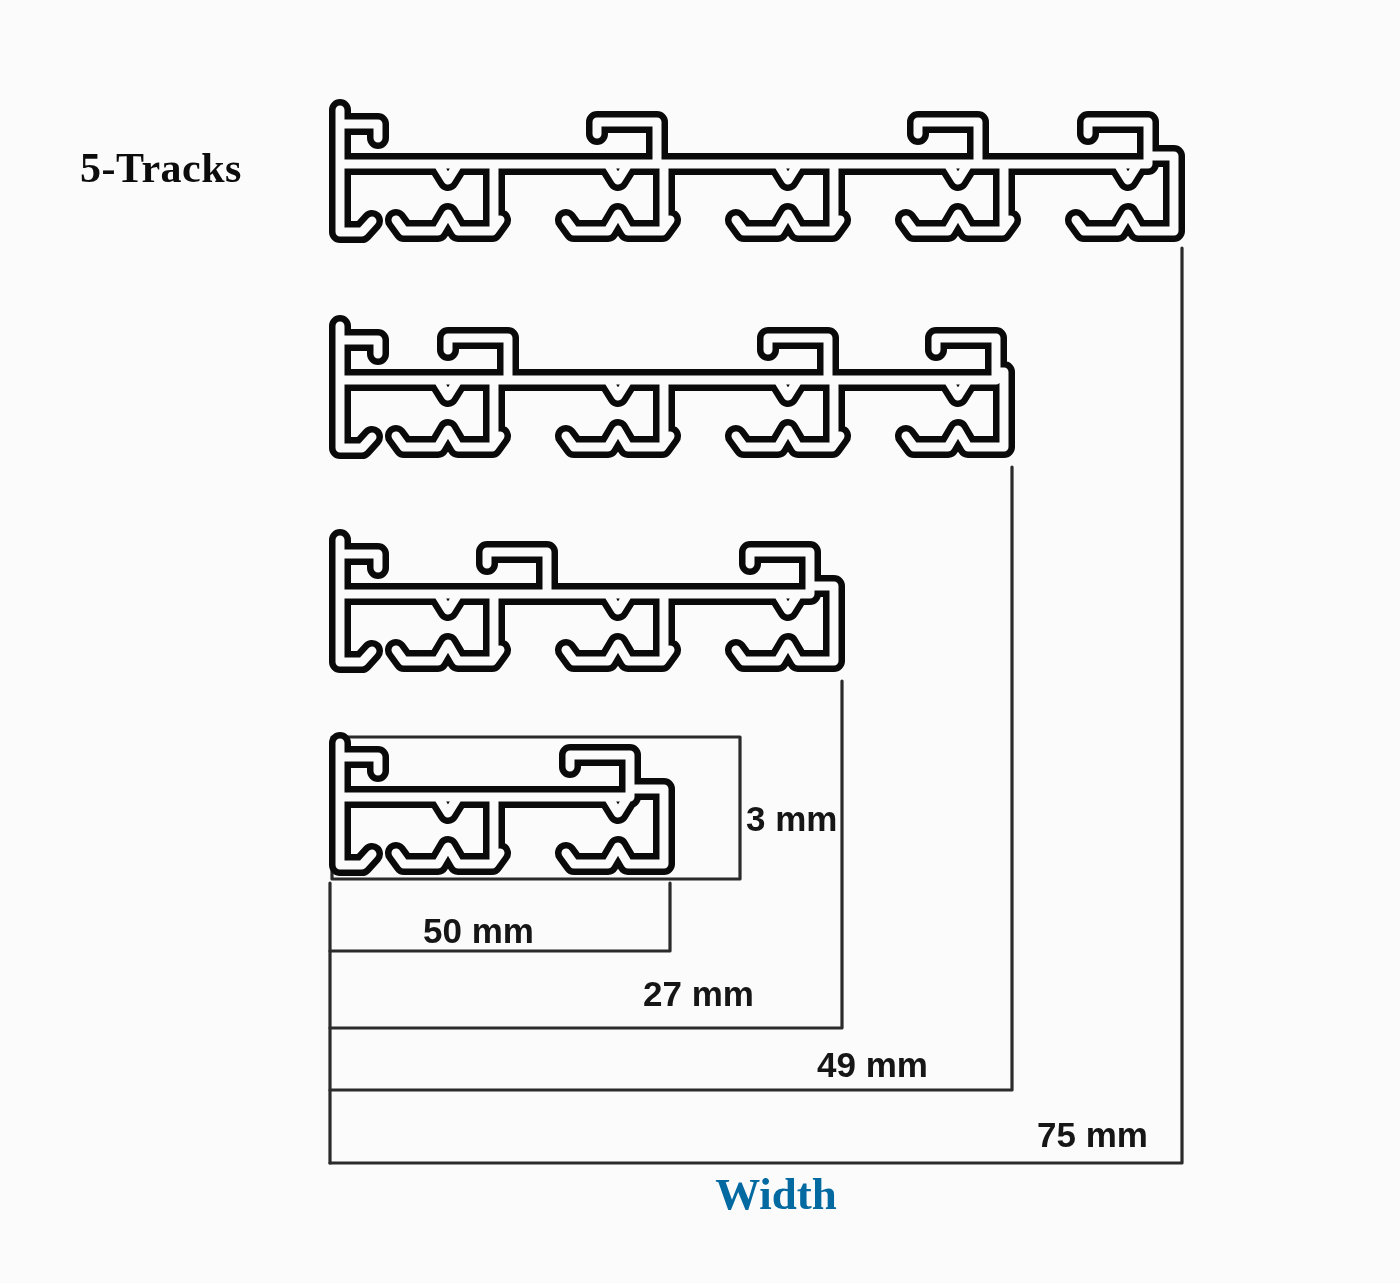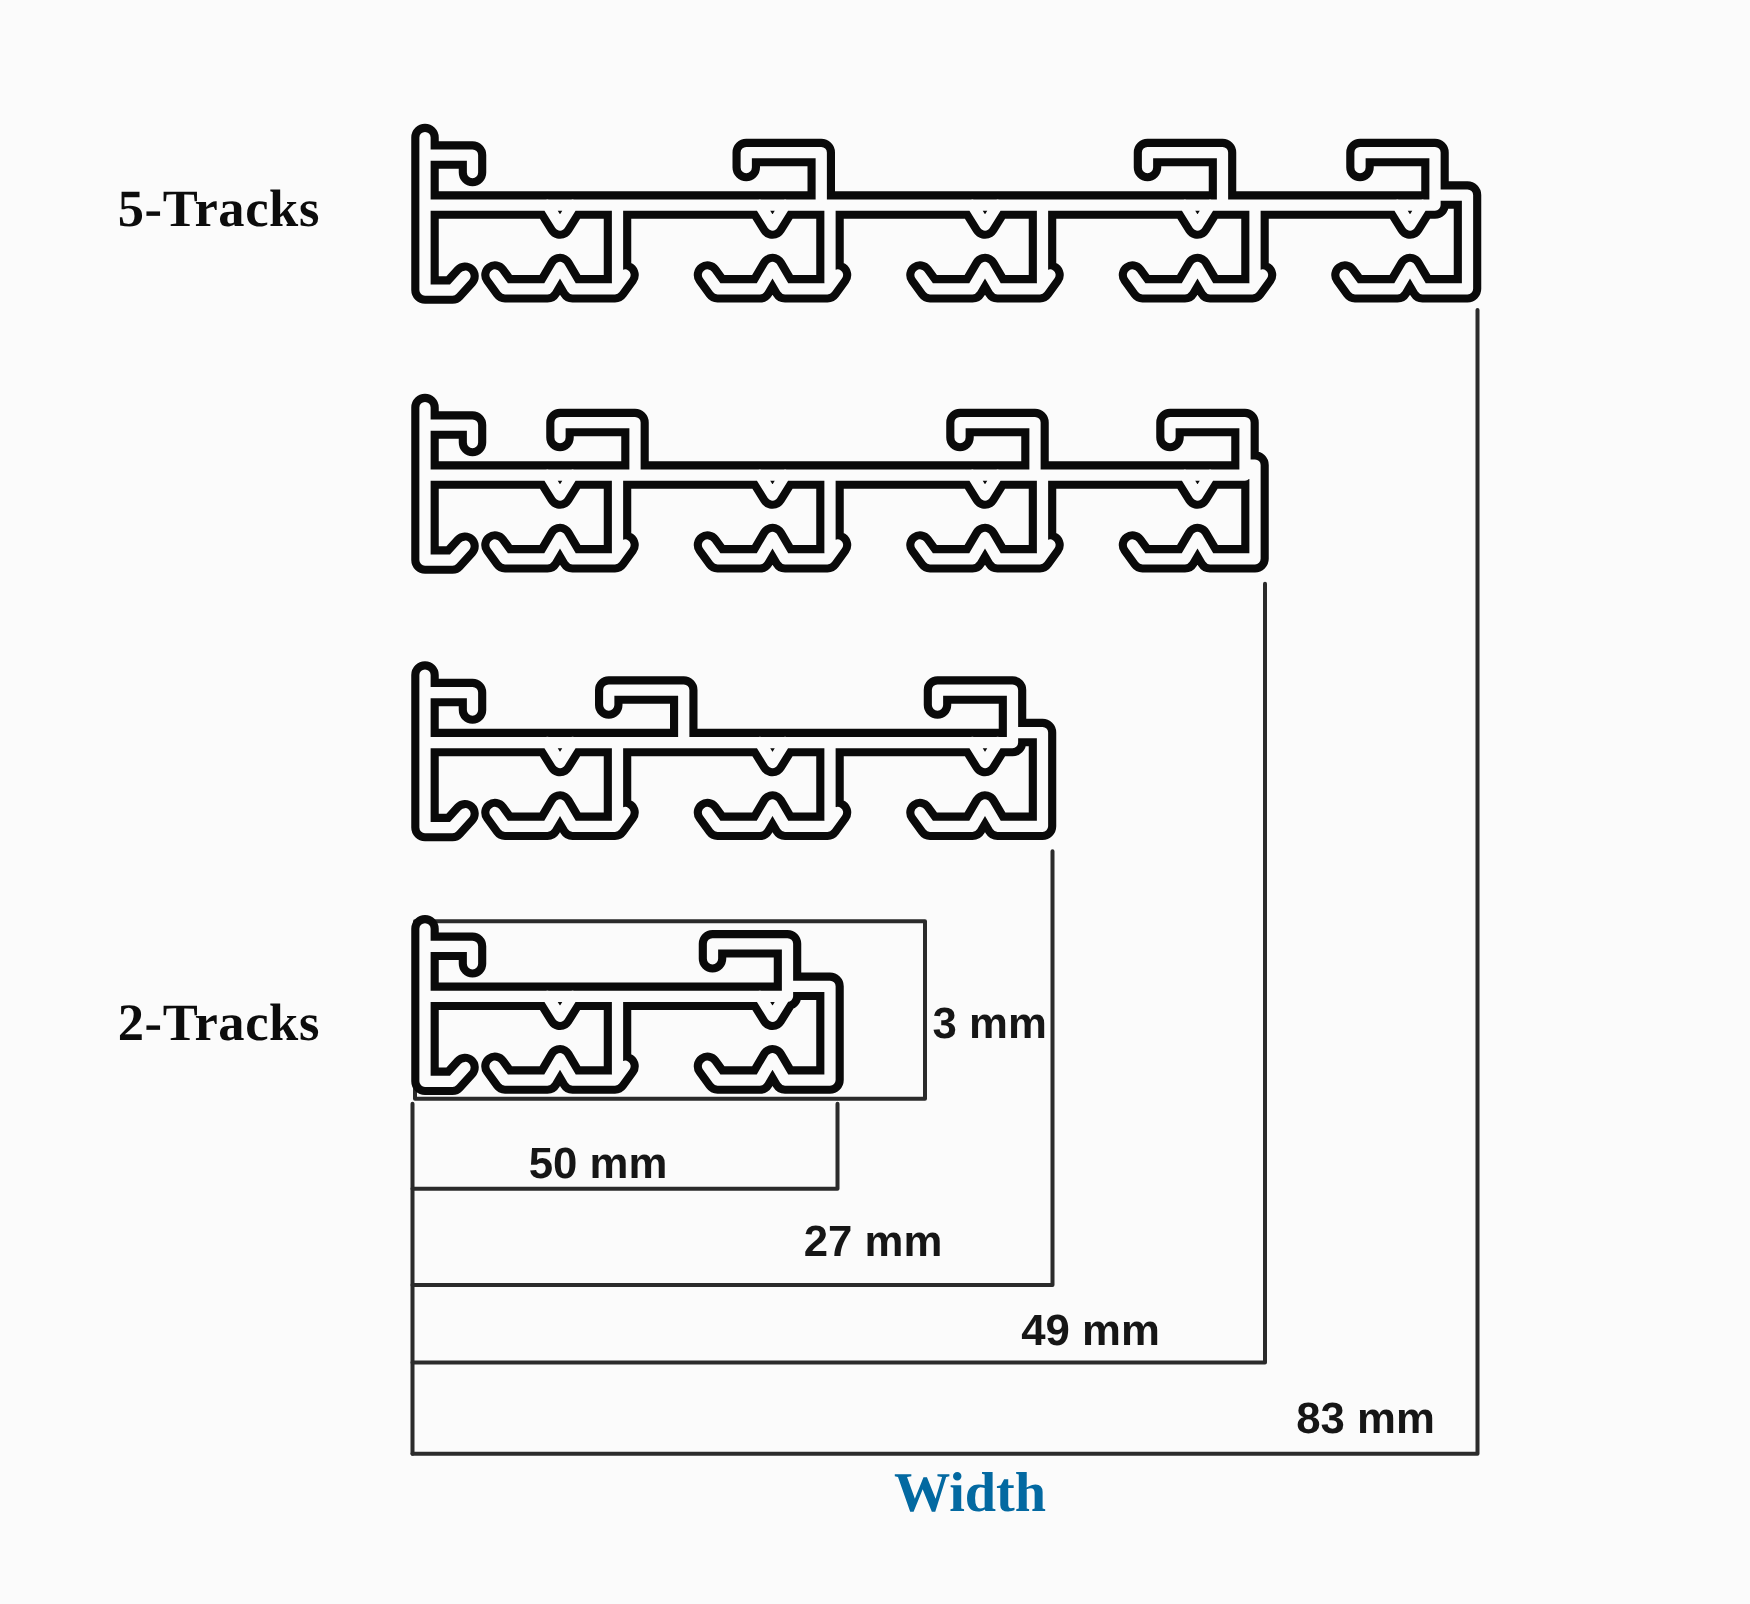--- a/index.html
+++ b/index.html
@@ -7,21 +7,21 @@
     position:relative;
     width:1400px;height:1283px;
     background:#fbfbfb;
     overflow:hidden;
     font-family:"Liberation Sans","DejaVu Sans",sans-serif;
   }
   .stage svg{position:absolute;left:0;top:0;}
   .row-label{
     position:absolute;
     left:80px;width:176px;
-    text-align:right;
+    text-align:left;
     font-family:"Liberation Serif","DejaVu Serif",serif;
     font-weight:bold;
     font-size:42px;
     color:#0c0c0c;
     letter-spacing:0.5px;
     white-space:nowrap;
   }
   .dim-label{
     position:absolute;
     font-family:"Liberation Sans","DejaVu Sans",sans-serif;
@@ -67,22 +67,21 @@
         <path d="M 340 540 L 340 662 L 362 662 L 372 651 M 340 554 L 378 554 L 378 568 M 340 594 L 810 594 L 810 586 L 834 586 L 834 661 L 798 661 L 788 644 L 778 661 L 744 661 L 736 650 M 494 594 L 494 656 M 664 594 L 664 656 M 438 594 L 448 610 L 458 594 M 608 594 L 618 610 L 628 594 M 778 594 L 788 610 L 798 594 M 396 650 L 404 661 L 438 661 L 448 644 L 458 661 L 492 661 L 500 650 M 566 650 L 574 661 L 608 661 L 618 644 L 628 661 L 662 661 L 670 650 M 547 594 L 547 552 L 487 552 L 487 564 M 810 594 L 810 552 L 750 552 L 750 564" fill="none" stroke="#0a0a0a" stroke-width="22" stroke-linecap="round" stroke-linejoin="round"></path>
         <path d="M 340 540 L 340 662 L 362 662 L 372 651 M 340 554 L 378 554 L 378 568 M 340 594 L 810 594 L 810 586 L 834 586 L 834 661 L 798 661 L 788 644 L 778 661 L 744 661 L 736 650 M 494 594 L 494 656 M 664 594 L 664 656 M 438 594 L 448 610 L 458 594 M 608 594 L 618 610 L 628 594 M 778 594 L 788 610 L 798 594 M 396 650 L 404 661 L 438 661 L 448 644 L 458 661 L 492 661 L 500 650 M 566 650 L 574 661 L 608 661 L 618 644 L 628 661 L 662 661 L 670 650 M 547 594 L 547 552 L 487 552 L 487 564 M 810 594 L 810 552 L 750 552 L 750 564" fill="none" stroke="#fbfbfb" stroke-width="9" stroke-linecap="round" stroke-linejoin="round"></path>
       </g>
       <g>
         <path d="M 340 743 L 340 865 L 362 865 L 372 854 M 340 757 L 378 757 L 378 771 M 340 797 L 630 797 L 630 789 L 664 789 L 664 864 L 628 864 L 618 847 L 608 864 L 574 864 L 566 853 M 494 797 L 494 859 M 438 797 L 448 813 L 458 797 M 608 797 L 618 813 L 628 797 M 396 853 L 404 864 L 438 864 L 448 847 L 458 864 L 492 864 L 500 853 M 630 797 L 630 755 L 570 755 L 570 767" fill="none" stroke="#0a0a0a" stroke-width="22" stroke-linecap="round" stroke-linejoin="round"></path>
         <path d="M 340 743 L 340 865 L 362 865 L 372 854 M 340 757 L 378 757 L 378 771 M 340 797 L 630 797 L 630 789 L 664 789 L 664 864 L 628 864 L 618 847 L 608 864 L 574 864 L 566 853 M 494 797 L 494 859 M 438 797 L 448 813 L 458 797 M 608 797 L 618 813 L 628 797 M 396 853 L 404 864 L 438 864 L 448 847 L 458 864 L 492 864 L 500 853 M 630 797 L 630 755 L 570 755 L 570 767" fill="none" stroke="#fbfbfb" stroke-width="9" stroke-linecap="round" stroke-linejoin="round"></path>
       </g>
     </svg>
 
   <div class="row-label" style="top:144px">5-Tracks</div>
-  <div class="row-label" style="top:795px">2-Tracks</div>
 
   <div class="dim-label" style="left:746px;top:799px">3 mm</div>
   <div class="dim-label" style="left:423px;top:911px">50 mm</div>
   <div class="dim-label" style="left:643px;top:974px">27 mm</div>
   <div class="dim-label" style="left:817px;top:1045px">49 mm</div>
-  <div class="dim-label" style="left:1037px;top:1115px">83 mm</div>
+  <div class="dim-label" style="left:1037px;top:1115px">75 mm</div>
 
   <div class="axis-label">Width</div>
 </div>
 
 </body></html>

